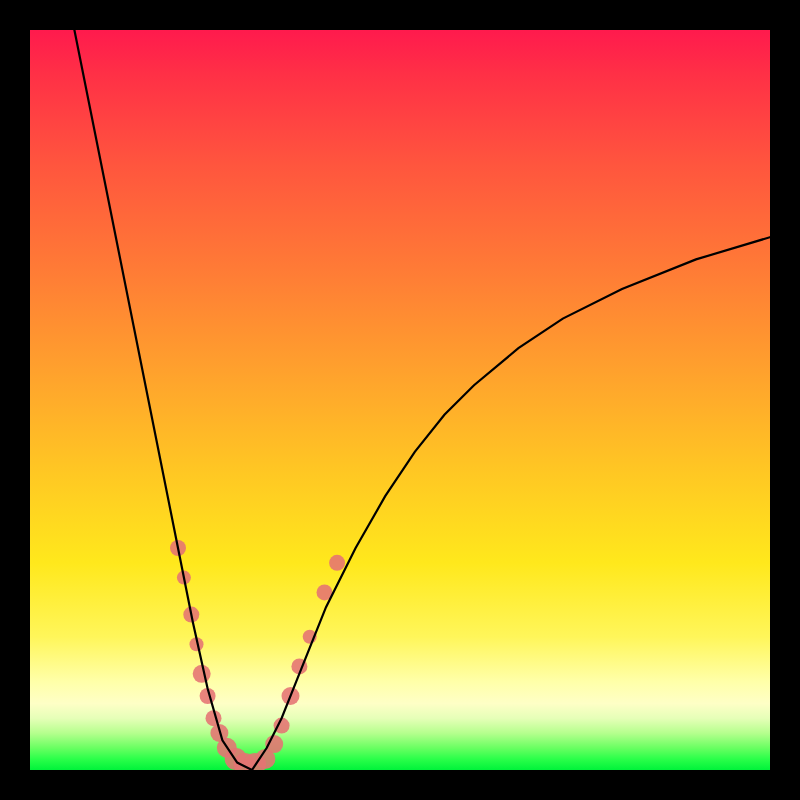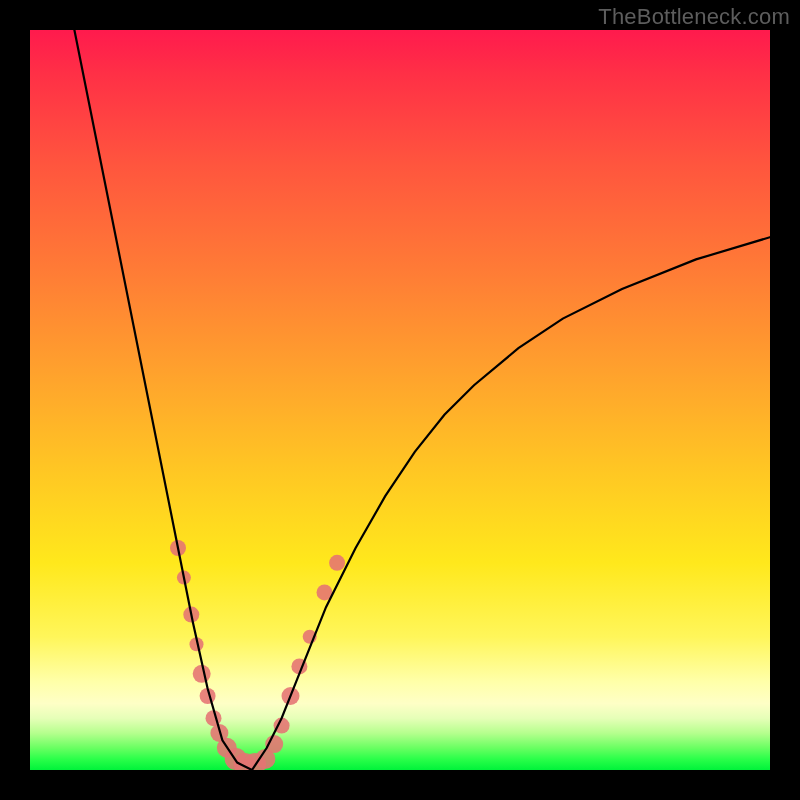--- a/index.html
+++ b/index.html
@@ -70,21 +70,20 @@
   }
   .marker {
     fill: #e57373;
     opacity: 0.88;
   }
 </style>
 </head>
 <body>
 
 <div class="frame">
-  <div class="watermark">TheBottleneck.com</div>
 
   <div class="plot-area">
     <svg class="overlay" viewBox="0 0 740 740" preserveAspectRatio="none">
       <g>
           <circle cx="148.0" cy="518.0" r="8" class="marker"></circle>
           <circle cx="153.9" cy="547.6" r="7" class="marker"></circle>
           <circle cx="161.3" cy="584.6" r="8" class="marker"></circle>
           <circle cx="166.5" cy="614.2" r="7" class="marker"></circle>
           <circle cx="171.7" cy="643.8" r="9" class="marker"></circle>
           <circle cx="177.6" cy="666.0" r="8" class="marker"></circle>

